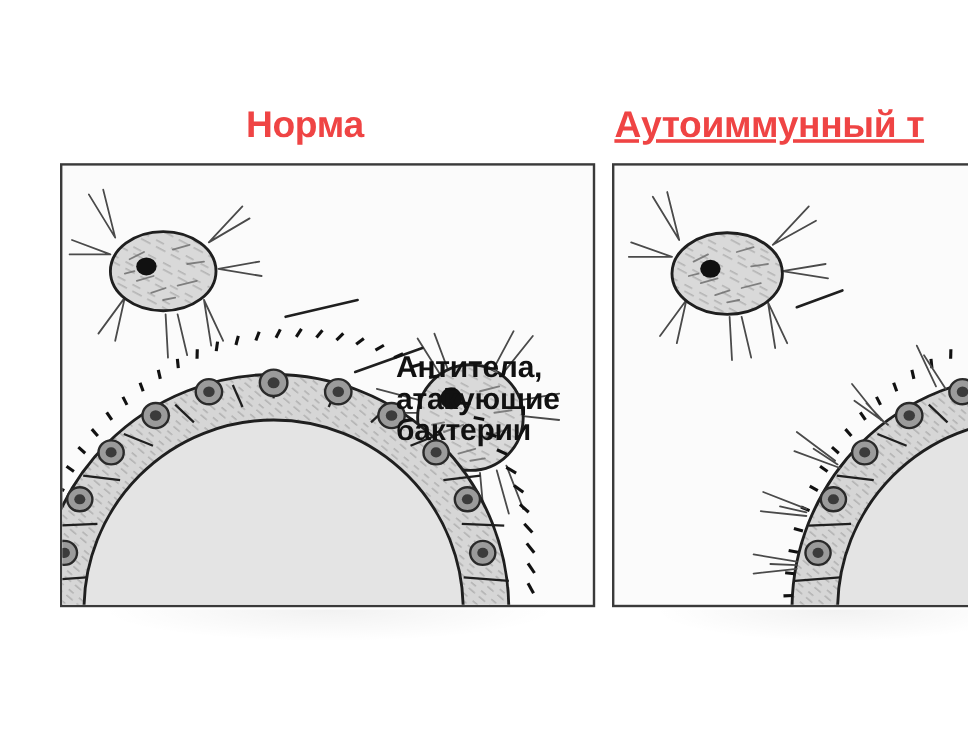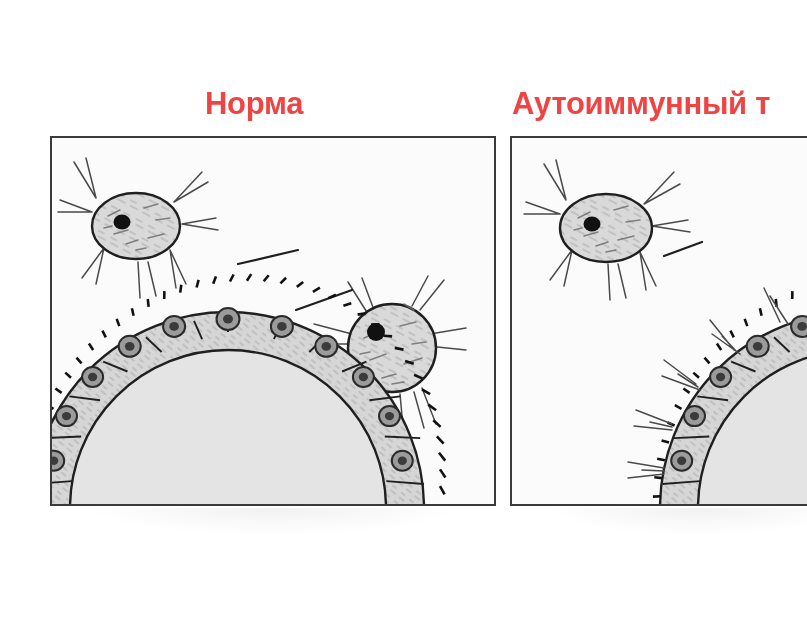--- a/index.html
+++ b/index.html
@@ -26,21 +26,21 @@
   .panel-title {
     position: absolute;
     font-weight: bold;
     font-size: 31px;
     color: #ef4444;
     letter-spacing: -0.3px;
     white-space: nowrap;
     line-height: 1;
   }
   #title-left  { left: 205px; top: 88px; }
-  #title-right { left: 512px; top: 88px; }
+  #title-right { left: 512px; top: 88px; text-decoration: underline; }
 
   .panel {
     position: absolute;
     top: 136px;
     height: 370px;
     background: #fbfbfb;
     border: 2px solid #3a3a3a;
     box-sizing: border-box;
     overflow: hidden;
   }
@@ -239,20 +239,23 @@
           <ellipse cx="311.4" cy="239.0" rx="10.5" ry="10" fill="#9b9b9b" stroke="#2a2a2a" stroke-width="2"></ellipse>
           <ellipse cx="311.4" cy="239.0" rx="4.6" ry="4.2" fill="#3b3b3b"></ellipse>
           <ellipse cx="337.5" cy="278.1" rx="10.5" ry="10" fill="#9b9b9b" stroke="#2a2a2a" stroke-width="2"></ellipse>
           <ellipse cx="337.5" cy="278.1" rx="4.6" ry="4.2" fill="#3b3b3b"></ellipse>
           <ellipse cx="350.3" cy="322.7" rx="10.5" ry="10" fill="#9b9b9b" stroke="#2a2a2a" stroke-width="2"></ellipse>
           <ellipse cx="350.3" cy="322.7" rx="4.6" ry="4.2" fill="#3b3b3b"></ellipse>
         </g>
       </g>
     </svg>
 
+    <div class="callout" id="callout-left">Антитела,
+атакующие
+бактерии</div>
 
   </div>
 
   <div class="panel" id="panel-right">
     <svg class="scene" width="352" height="370" viewBox="0 0 352 370">
       <defs>
         <pattern id="hatchR" width="14" height="14" patternUnits="userSpaceOnUse" patternTransform="rotate(28)">
           <rect width="14" height="14" fill="#d9d9d9"></rect>
           <path d="M0 4 H7 M3 9 H11" stroke="#a9a9a9" stroke-width="1.1" fill="none" stroke-linecap="round"></path>
         </pattern>

